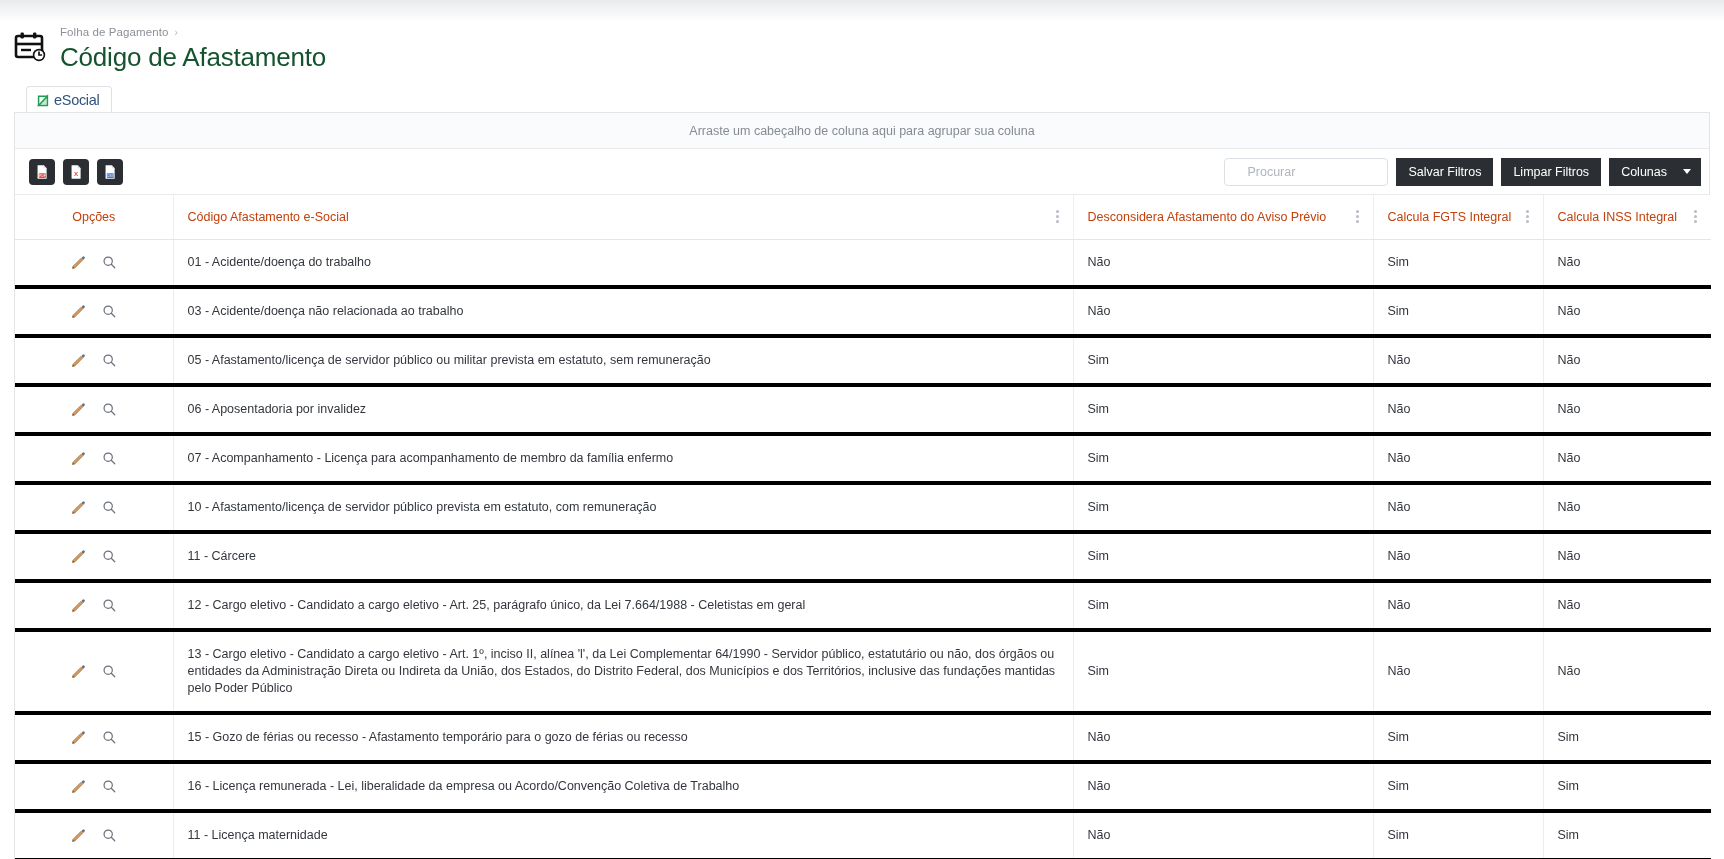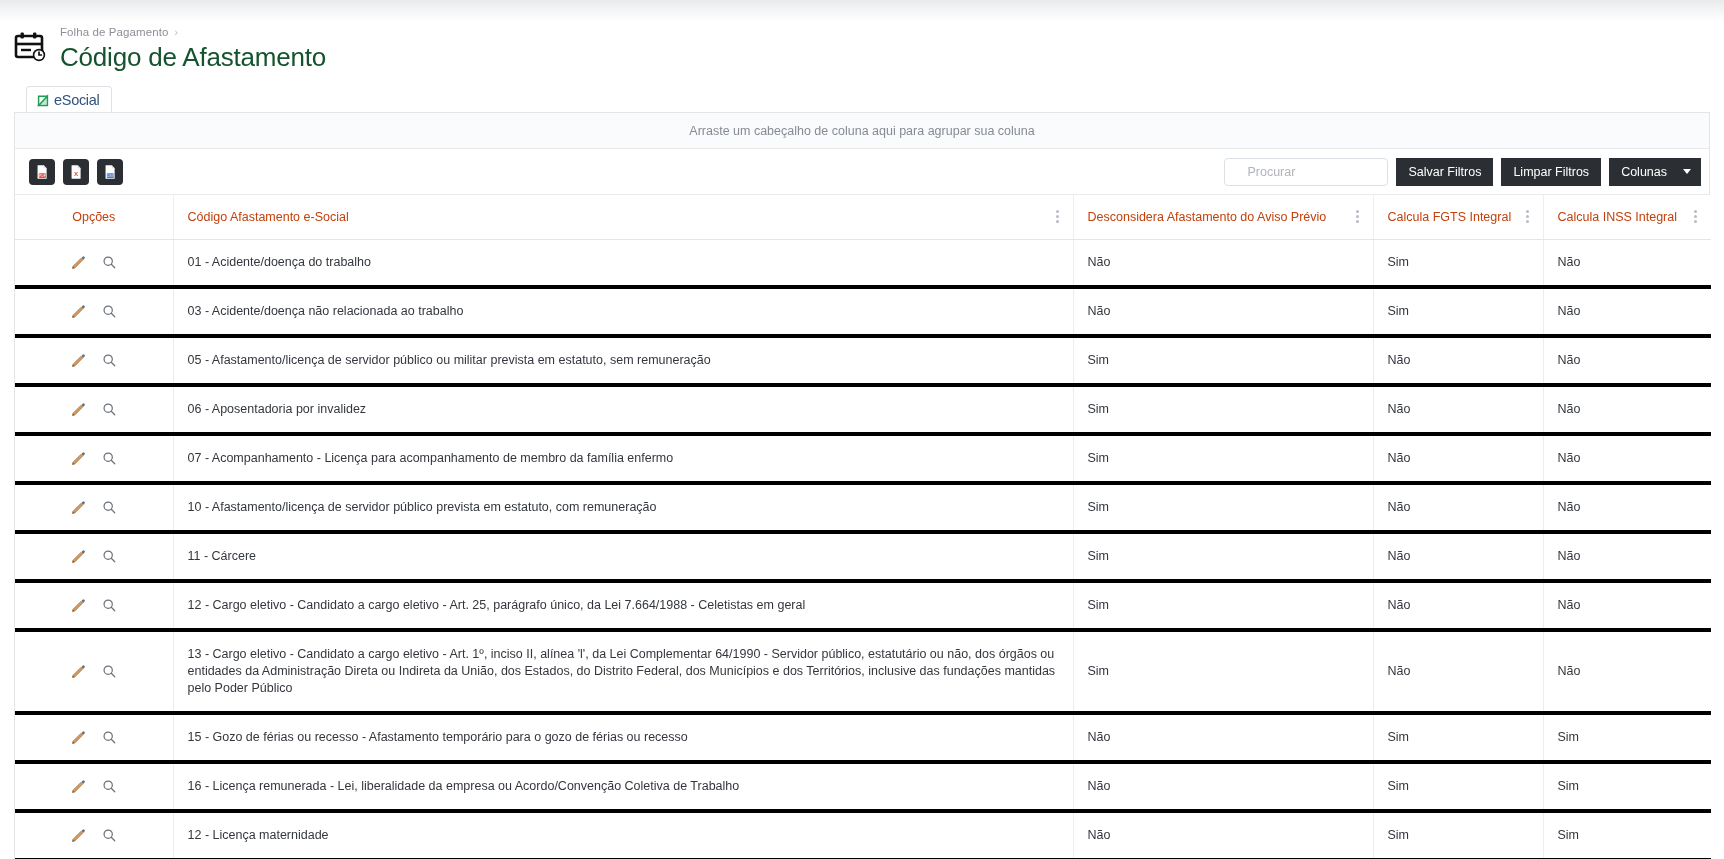--- a/index.html
+++ b/index.html
@@ -573,21 +573,21 @@
                   </svg>
                 </span>
                 <span class="act">
                   <svg viewBox="0 0 16 16" width="15" height="15">
                     <circle cx="6.6" cy="6.6" r="4.4" fill="none" stroke="#6b727c" stroke-width="1.3"></circle>
                     <line x1="9.9" y1="9.9" x2="13.6" y2="13.6" stroke="#6b727c" stroke-width="1.3" stroke-linecap="round"></line>
                   </svg>
                 </span>
               </div>
             </td>
-            <td>12 - Licença maternidade</td>
+            <td>11 - Licença maternidade</td>
             <td>Não</td>
             <td>Sim</td>
             <td>Sim</td>
           </tr>
         </tbody>
     </table>
 
     <div class="grid-footer">
       <div class="pager" id="pager">
           <div class="pg nav">«</div>

